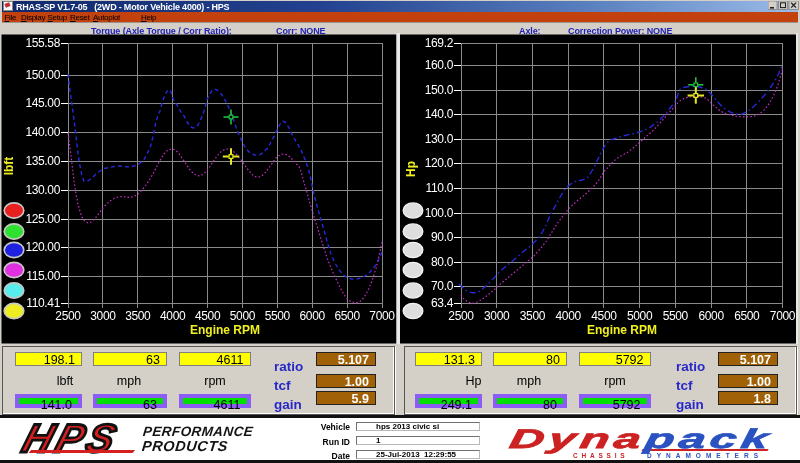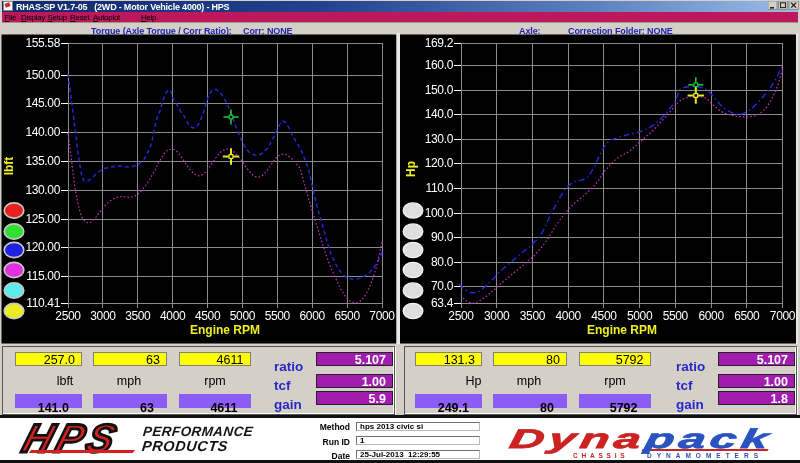--- a/index.html
+++ b/index.html
@@ -2,34 +2,34 @@
 <html><head><meta charset="utf-8">
 <style>
 * { margin:0; padding:0; box-sizing:border-box; }
 html,body { width:800px; height:463px; overflow:hidden; }
 body { position:relative; background:#d4d0c8; font-family:"Liberation Sans",sans-serif; filter:opacity(0.999); }
 .titlebar { position:absolute; left:2px; top:1px; width:796px; height:10.5px;
   background:linear-gradient(90deg,#10296b 0%,#23418f 40%,#5c82c0 75%,#9cbce8 100%); }
 .title-txt { position:absolute; left:14px; top:1px; color:#fff; font-size:9px; font-weight:bold; letter-spacing:-0.2px; white-space:nowrap; }
 .ticon { position:absolute; left:3px; top:1px; width:9.5px; height:9.5px; background:#f8f8f8; border:1px solid #888; }
 .ticon:after { content:""; position:absolute; left:1px; top:1px; width:5px; height:4px; background:#c03030; transform:rotate(-20deg); }
-.menubar { position:absolute; left:2px; top:11.5px; width:796px; height:11px; background:#be185d; border-bottom:1px solid #9a968e; }
+.menubar { position:absolute; left:2px; top:11.5px; width:796px; height:11px; background:#c2410c; border-bottom:1px solid #9a968e; }
 .mi { position:absolute; top:1.5px; font-size:8px; letter-spacing:-0.3px; color:#000; }
 .mi u { text-decoration:underline; }
 .hdr { position:absolute; top:26px; height:9.5px; font-size:9px; letter-spacing:-0.1px; font-weight:bold; color:#2222b4; white-space:nowrap; }
 .panel { position:absolute; top:345.5px; width:393px; height:69px; background:#d4d0c8;
   border:1.5px solid #555; box-shadow: inset -1px -1px 0 #fff, 1px 1px 0 #fff; }
 .vb { position:absolute; height:14px; font-size:12.5px; text-align:right; padding-right:6px; line-height:14px; color:#000; }
 .yb { background:#ffff00; border:1px solid #808080; }
-.gb { background:#00df00; border:7px solid #8b5cf6;font-weight:bold; }
-.bb { background:#a21caf; border:1px solid #222; color:#fff; left:313px; width:77px; font-weight:bold;text-align:right; }
+.gb { background:#00df00; border:4px solid #8b5cf6; }
+.bb { background:#a16207; border:1px solid #222; color:#fff; left:313px; width:60px; font-weight:bold;text-align:right; }
 .ulab { position:absolute; top:27px; width:80px; text-align:center; font-size:12.5px; color:#000; }
 .blab { position:absolute; left:271px; font-size:13.5px; font-weight:bold; color:#2828c8; }
 .fldlab { position:absolute; font-size:8.5px; font-weight:bold; color:#000; text-align:right; width:40px; }
-.fldbox { position:absolute; left:356px; width:124px; height:9.5px; background:#fff; border:1px solid; border-color:#707070 #b8b8b8 #b8b8b8 #707070; font-size:8px; font-weight:bold; padding-left:3px; line-height:8px; white-space:nowrap; overflow:hidden; }
+.fldbox { position:absolute; left:356px; width:124px; height:9.5px; background:#fff; border:1px solid; border-color:#707070 #b8b8b8 #b8b8b8 #707070; font-size:8px; font-weight:bold; padding-left:19px; line-height:8px; white-space:nowrap; overflow:hidden; }
 </style></head>
 <body>
 <div class="titlebar">
   <span class="title-txt">RHAS-SP V1.7-05&nbsp;&nbsp;&nbsp;(2WD - Motor Vehicle 4000) - HPS</span>
 </div>
 <div class="ticon"></div>
 <svg style="position:absolute;left:767.5px;top:1px" width="31" height="9" viewBox="0 0 31 9">
 <g>
 <rect x="0" y="0" width="9" height="8.5" fill="#d4d0c8" stroke="#808080" stroke-width="0.8"></rect>
 <rect x="10.5" y="0" width="9" height="8.5" fill="#d4d0c8" stroke="#808080" stroke-width="0.8"></rect>
@@ -41,23 +41,23 @@
   </svg>
 <div class="menubar">
   <span class="mi" style="left:2.5px"><u>F</u>ile</span>
   <span class="mi" style="left:19px"><u>D</u>isplay</span>
   <span class="mi" style="left:45.5px"><u>S</u>etup</span>
   <span class="mi" style="left:68px"><u>R</u>eset</span>
   <span class="mi" style="left:91px"><u>A</u>utoplot</span>
   <span class="mi" style="left:139px"><u>H</u>elp</span>
 </div>
 <div class="hdr" style="left:91px">Torque (Axle Torque / Corr Ratio):</div>
-<div class="hdr" style="left:243px">Corr: NONE</div>
+<div class="hdr" style="left:276px">Corr: NONE</div>
 <div class="hdr" style="left:519px">Axle:</div>
-<div class="hdr" style="left:568px">Correction Folder: NONE</div>
+<div class="hdr" style="left:568px">Correction Power: NONE</div>
 <svg width="800" height="311" viewBox="0 0 800 311" style="position:absolute;left:0;top:33px">
 <rect x="1.5" y="1.5" width="395" height="309" fill="#000"></rect>
 <rect x="400" y="1.5" width="396" height="309" fill="#000"></rect>
 <rect x="396.5" y="0" width="3.5" height="311" fill="#e8e8e8"></rect>
 <rect x="796" y="0" width="2" height="311" fill="#e8e8e8"></rect>
 <g stroke="#8a8a8a" stroke-width="1" shape-rendering="crispEdges">
 <line x1="68.0" y1="10.0" x2="68.0" y2="270.0"></line>
 <line x1="68.0" y1="270.0" x2="68.0" y2="275.0"></line>
 <line x1="102.9" y1="10.0" x2="102.9" y2="270.0"></line>
 <line x1="102.9" y1="270.0" x2="102.9" y2="275.0"></line>
@@ -233,21 +233,21 @@
 </g>
 <g stroke="#e8e820" stroke-width="2.0" fill="none">
 <line x1="687.5999999999999" y1="62.5" x2="693.5999999999999" y2="62.5"></line>
 <line x1="698.0" y1="62.5" x2="704.0" y2="62.5"></line>
 <line x1="695.8" y1="54.3" x2="695.8" y2="60.3"></line>
 <line x1="695.8" y1="64.7" x2="695.8" y2="70.7"></line>
 <rect x="693.9" y="60.6" width="3.8" height="3.8" stroke-width="1.2"></rect>
 </g>
 </svg>
 <div class="panel" style="left:2px">
-<div class="vb yb" style="left:12px;width:67px;top:5px">257.0</div>
+<div class="vb yb" style="left:12px;width:67px;top:5px">198.1</div>
 <div class="vb yb" style="left:90px;width:74px;top:5px">63</div>
 <div class="vb yb" style="left:176px;width:71.5px;top:5px">4611</div>
 <div class="vb gb" style="left:12px;width:67px;top:47px">141.0</div>
 <div class="vb gb" style="left:90px;width:74px;top:47px">63</div>
 <div class="vb gb" style="left:176px;width:71.5px;top:47px">4611</div>
 <div class="ulab" style="left:22px">lbft</div>
 <div class="ulab" style="left:86px">mph</div>
 <div class="ulab" style="left:172px">rpm</div>
 <div class="blab" style="top:12px">ratio</div>
 <div class="blab" style="top:31px">tcf</div>
@@ -276,21 +276,21 @@
 <div style="position:absolute;left:0;top:415px;width:800px;height:2.5px;background:#111"></div>
 <div style="position:absolute;left:0;top:417.5px;width:800px;height:42px;background:#fff"></div>
 <div style="position:absolute;left:0;top:459.5px;width:800px;height:3.5px;background:#111"></div>
 
 <div style="position:absolute;left:24px;top:421px;width:125px;height:36px;color:#d42020;font-size:40px;font-weight:bold;font-style:italic;letter-spacing:4px;transform:skewX(-17deg);-webkit-text-stroke:2.8px #111;line-height:34px">HPS</div>
 <div style="position:absolute;left:143px;top:423.5px;font-size:13.5px;font-weight:bold;font-style:italic;color:#141414;letter-spacing:0.4px;transform:skewX(-6deg)">PERFORMANCE</div>
 <div style="position:absolute;left:142px;top:438px;font-size:14.5px;font-weight:bold;font-style:italic;color:#141414;letter-spacing:0.6px;transform:skewX(-6deg)">PRODUCTS</div>
 <div style="position:absolute;left:30px;top:449.5px;width:104px;height:2.6px;background:#d42020;transform:skewX(-40deg)"></div>
 <div style="position:absolute;left:642px;top:449px;width:126px;height:2.2px;background:#cc2222;transform:skewX(-30deg)"></div>
 
-<div class="fldlab" style="left:310px;top:422px">Method</div>
+<div class="fldlab" style="left:310px;top:422px">Vehicle</div>
 <div class="fldlab" style="left:310px;top:436.5px">Run ID</div>
 <div class="fldlab" style="left:310px;top:450.5px">Date</div>
 <div class="fldbox" style="top:421.5px">hps 2013 civic si</div>
 <div class="fldbox" style="top:435.5px">1</div>
 <div class="fldbox" style="top:449.5px">25-Jul-2013&nbsp;&nbsp;12:29:55</div>
 
 <div style="position:absolute;left:512px;top:427px;font-size:27px;font-weight:bold;font-style:italic;letter-spacing:2.5px;transform:skewX(-10deg) scaleX(1.78);transform-origin:left top;white-space:nowrap;line-height:24px">
 <span style="color:#cc2222;-webkit-text-stroke:0.8px #cc2222">Dyna</span><span style="color:#2a52c0;-webkit-text-stroke:0.8px #2a52c0">pack</span></div>
 <div style="position:absolute;left:573px;top:452px;font-size:6.5px;font-weight:bold;letter-spacing:3.8px;color:#cc2222">CHASSIS</div>
 <div style="position:absolute;left:647px;top:452px;font-size:6.5px;font-weight:bold;letter-spacing:5px;color:#2a52c0">DYNAMOMETERS</div>

